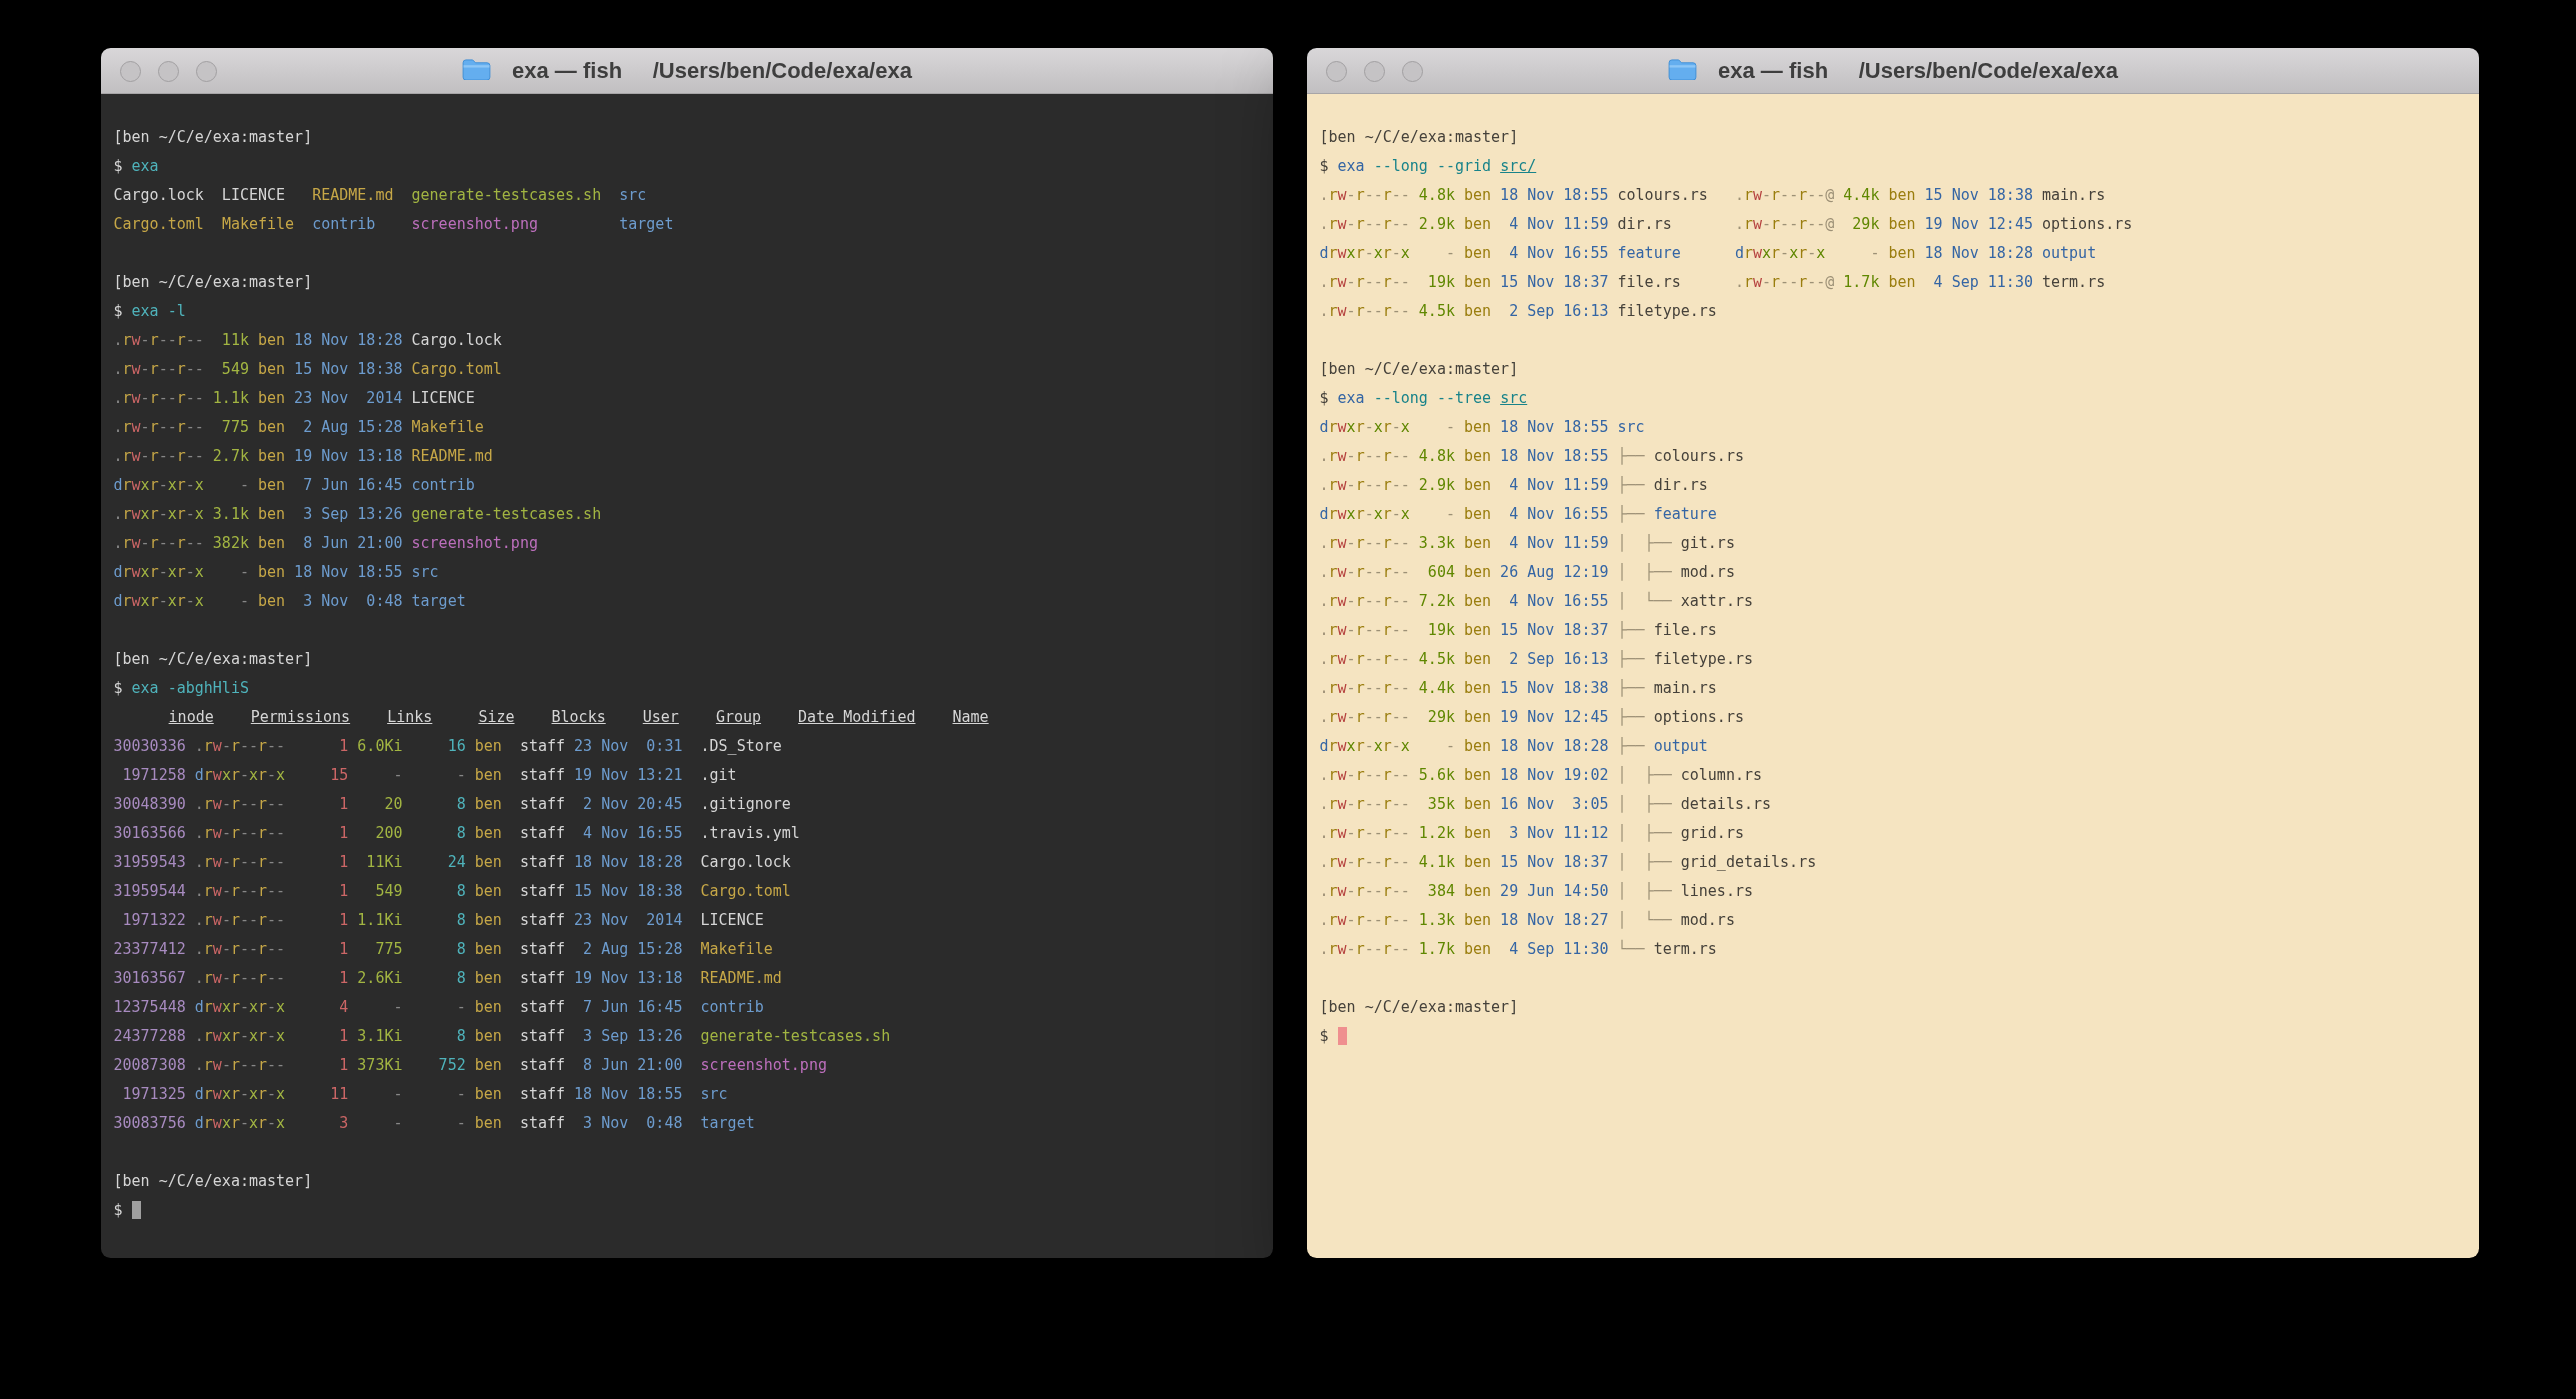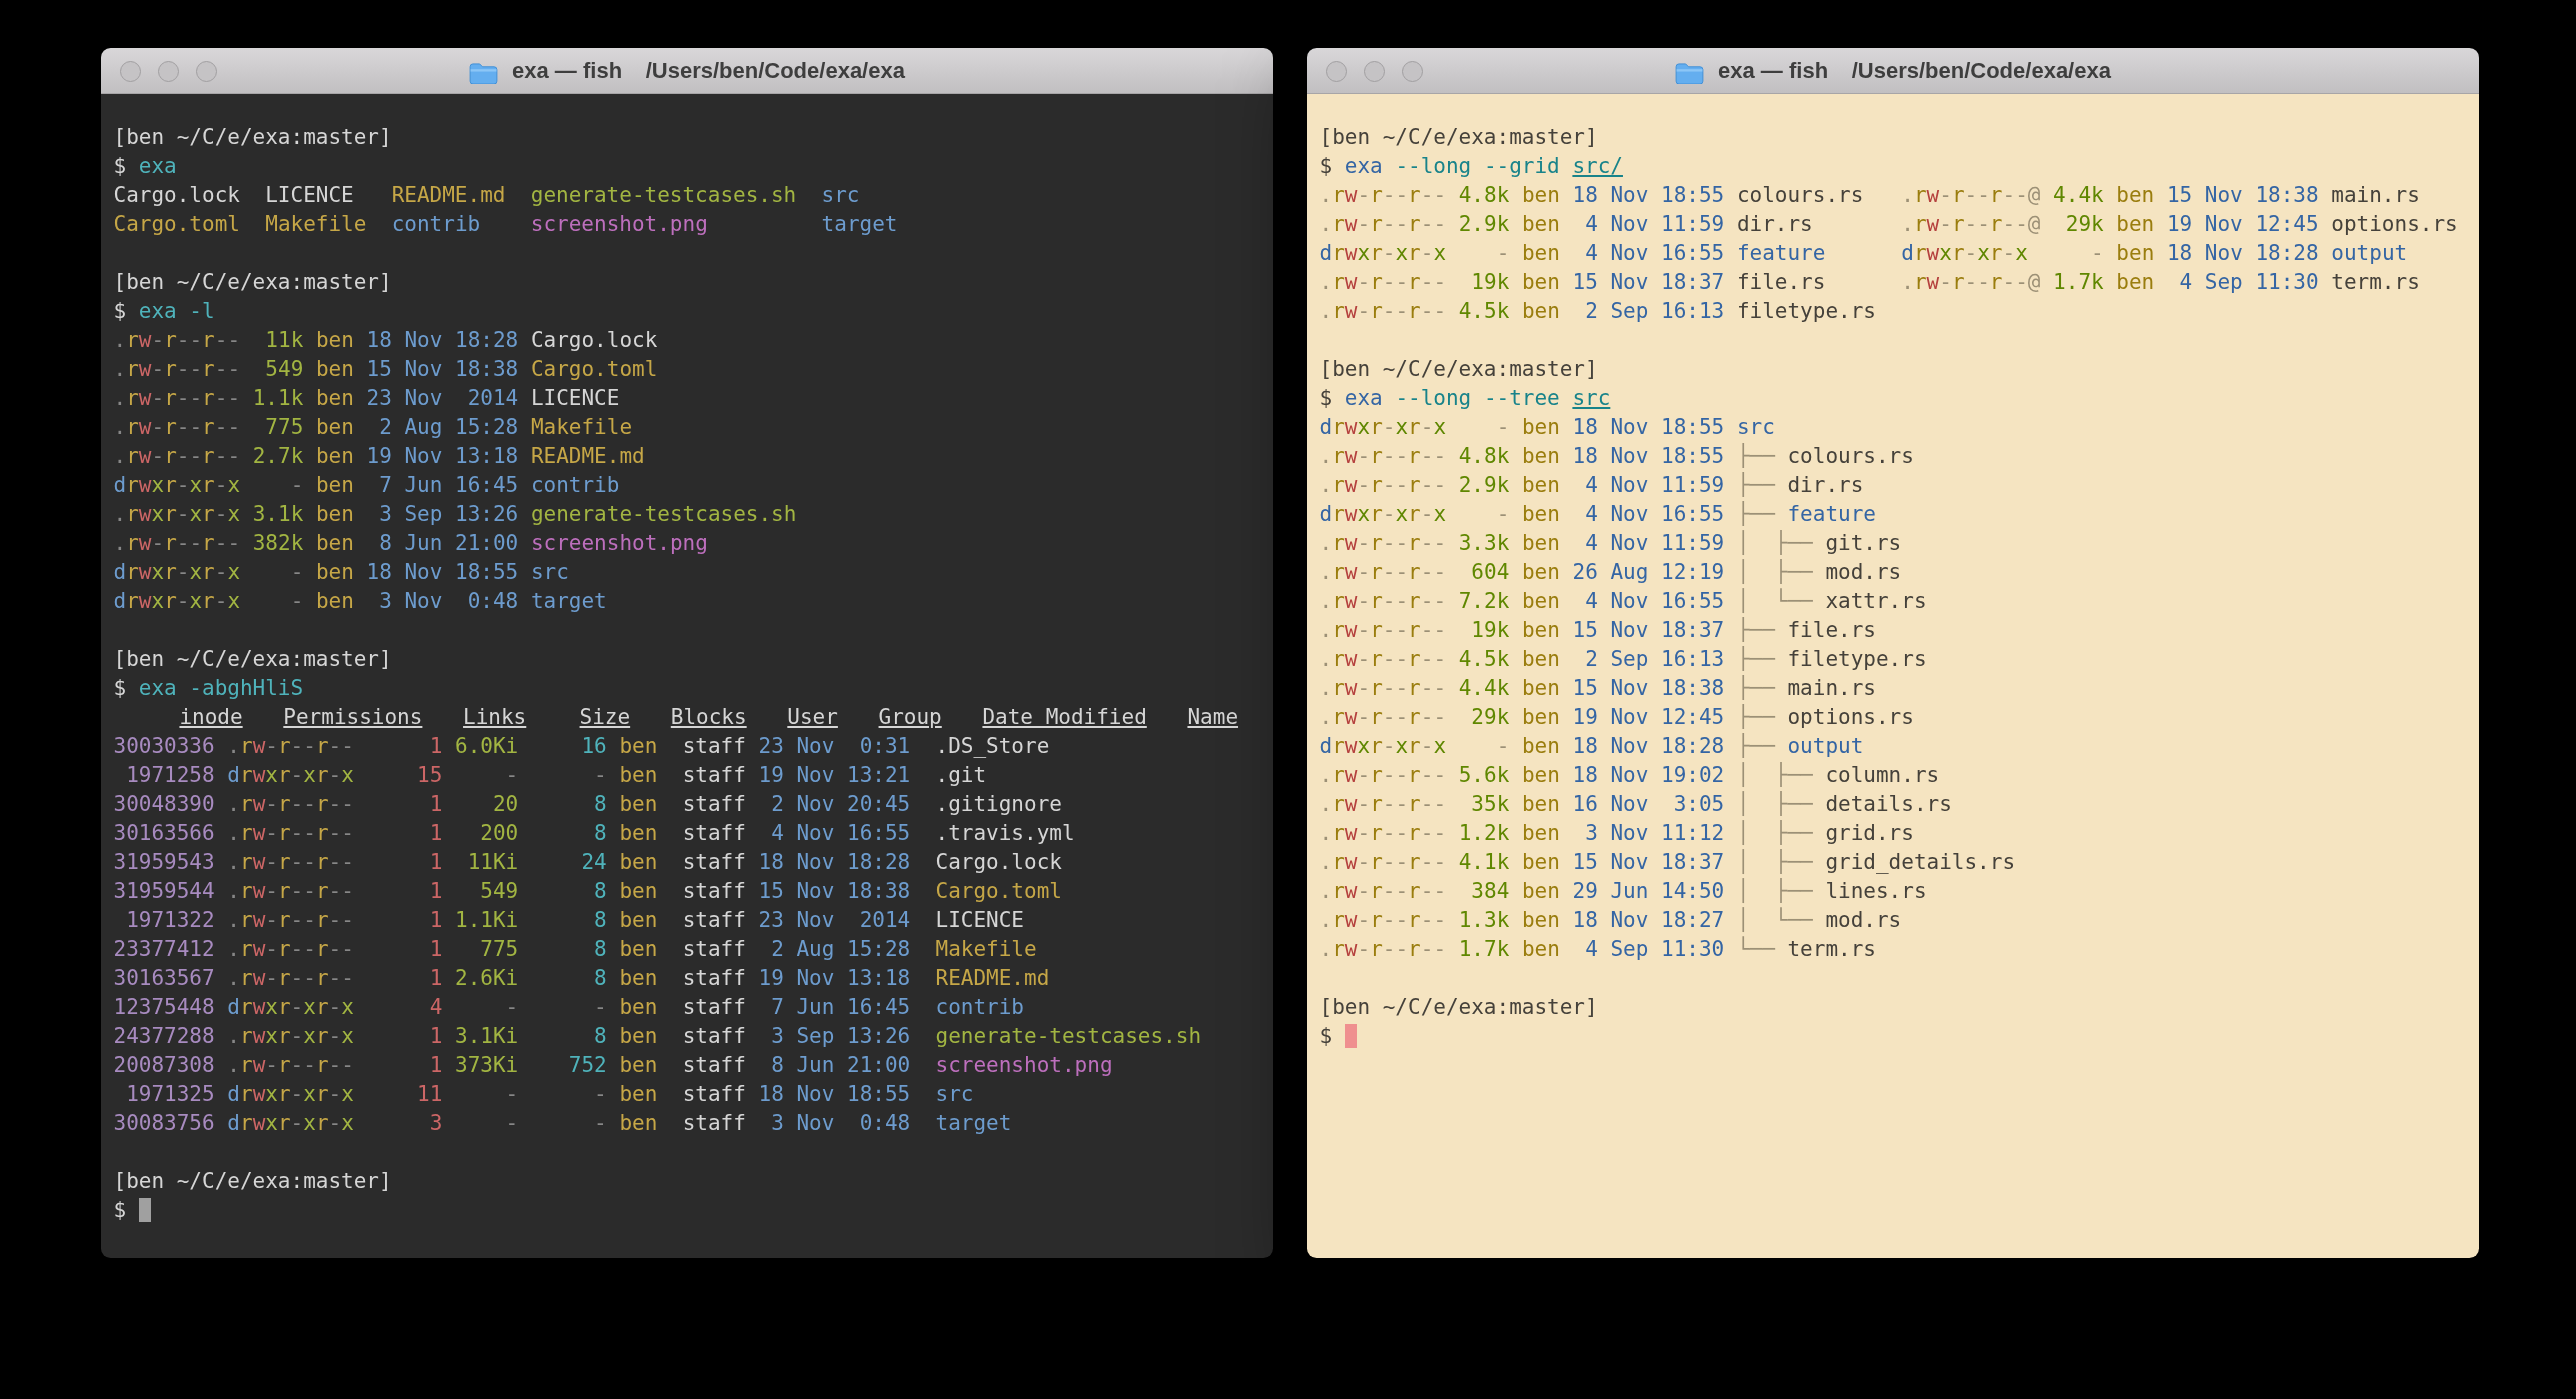--- a/index.html
+++ b/index.html
@@ -8,28 +8,28 @@
 
   .window { position:absolute; top:48px; width:1172px; height:1210px; border-radius:9.6px;
             overflow:hidden; box-shadow:0 29px 77px rgba(0,0,0,0.65), 0 0 1px rgba(0,0,0,0.8); }
   .window.pos-left  { left:101px; }
   .window.pos-right { left:1307px; }
 
   .titlebar { height:46px; background:linear-gradient(var(--tb-top), var(--tb-bot));
               border-bottom:1px solid var(--tb-border); display:flex; align-items:center; position:relative; }
   .lights { position:absolute; left:19px; top:0; height:46px; display:flex; align-items:center; gap:17px; }
   .light { width:21px; height:21px; border-radius:50%; background:var(--tl-fill); border:1.4px solid var(--tl-border); }
-  .title { margin:10px auto; display:flex; align-items:flex-end; gap:14px;
+  .title { margin:10px auto; display:flex; align-items:flex-start; gap:21px;
            font-family:"Liberation Sans",sans-serif; font-size:22px; color:var(--tb-text); }
   .title .app  { font-weight:600; }
   .title .path { margin-left:9.6px; font-weight:700; }
   .folder { display:inline-block; }
 
   .term { height:calc(100% - 46px); background:var(--bg); color:var(--fg);
-          padding:29px 12.5px 19px 12.5px; font-size:21px; line-height:29px; white-space:pre; }
+          padding:29px 12.5px 19px 12.5px; font-size:15px; line-height:29px; white-space:pre; }
   .tline { height:29px; }
 
   .c-fg      { color:var(--fg); }
   .c-dim     { color:var(--dim); }
   .c-red     { color:var(--red); }
   .c-yellow  { color:var(--yellow); }
   .c-yellowU { color:var(--yellow); }
   .c-green   { color:var(--green); }
   .c-blue    { color:var(--blue); }
   .c-cyan    { color:var(--cyan); }

